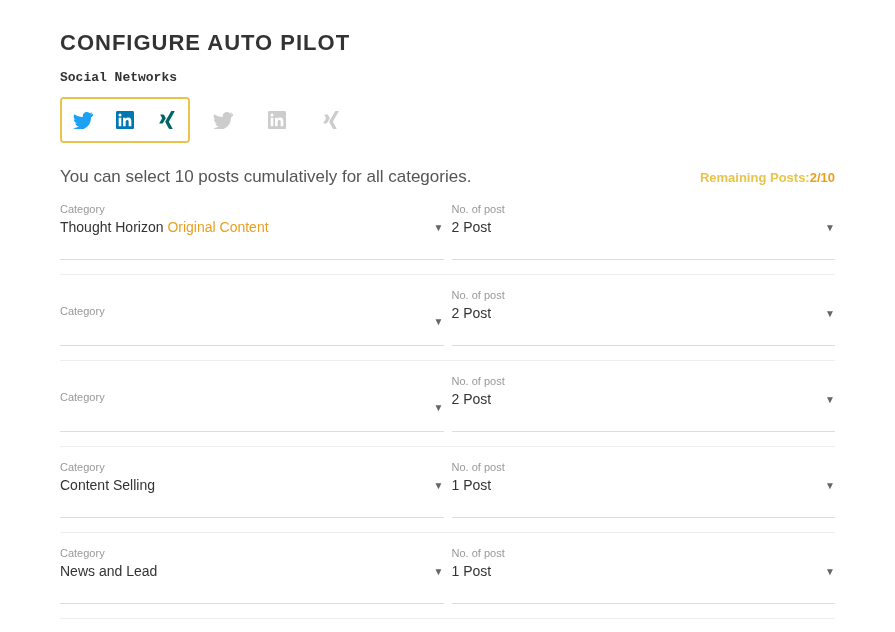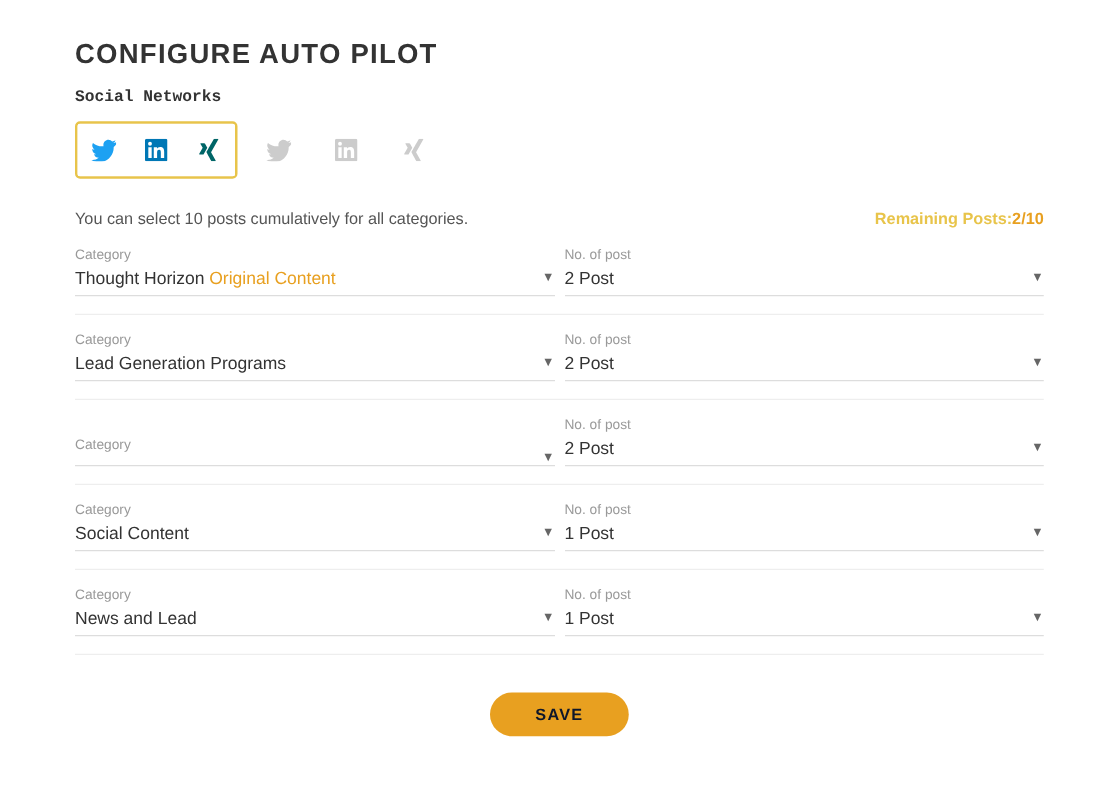--- a/index.html
+++ b/index.html
@@ -75,21 +75,21 @@
       color: #333;
       margin-bottom: 10px;
     }
     .info-bar {
       display: flex;
       justify-content: space-between;
       align-items: center;
       margin-bottom: 16px;
     }
     .info-text {
-      font-size: 13px;
+      font-size: 17px;
       color: #555;
     }
     .remaining-posts {
       font-size: 13px;
       font-weight: 700;
       color: #333;
     }
     .remaining-posts span {
       color: #e8c44a;
     }
@@ -110,21 +110,21 @@
       color: #999;
       margin-bottom: 4px;
       font-weight: 400;
       text-transform: none;
     }
     .select-wrapper {
       position: relative;
       display: flex;
       align-items: center;
       border-bottom: 1.5px solid #ddd;
-      padding-bottom: 6px;
+      padding-bottom: 24px;
       padding-right: 20px;
     }
     .select-value {
       font-size: 14px;
       color: #333;
       flex: 1;
     }
     .select-value .highlight {
       color: #e8a020;
     }
@@ -226,21 +226,20 @@
         <span class="dropdown-arrow">▼</span>
       </div>
     </div>
   </div>
   <hr class="divider">
 
   <div class="category-row">
     <div class="category-field">
       <div class="field-label">Category</div>
       <div class="select-wrapper">
-        <span class="select-value">Lead Generation Programs</span>
         <span class="dropdown-arrow">▼</span>
       </div>
     </div>
     <div class="post-field">
       <div class="field-label">No. of post</div>
       <div class="select-wrapper">
         <span class="select-value">2 Post</span>
         <span class="dropdown-arrow">▼</span>
       </div>
     </div>
@@ -261,21 +260,21 @@
         <span class="dropdown-arrow">▼</span>
       </div>
     </div>
   </div>
   <hr class="divider">
 
   <div class="category-row">
     <div class="category-field">
       <div class="field-label">Category</div>
       <div class="select-wrapper">
-        <span class="select-value">Social Content</span>
+        <span class="select-value">Content Selling</span>
         <span class="dropdown-arrow">▼</span>
       </div>
     </div>
     <div class="post-field">
       <div class="field-label">No. of post</div>
       <div class="select-wrapper">
         <span class="select-value">1 Post</span>
         <span class="dropdown-arrow">▼</span>
       </div>
     </div>

